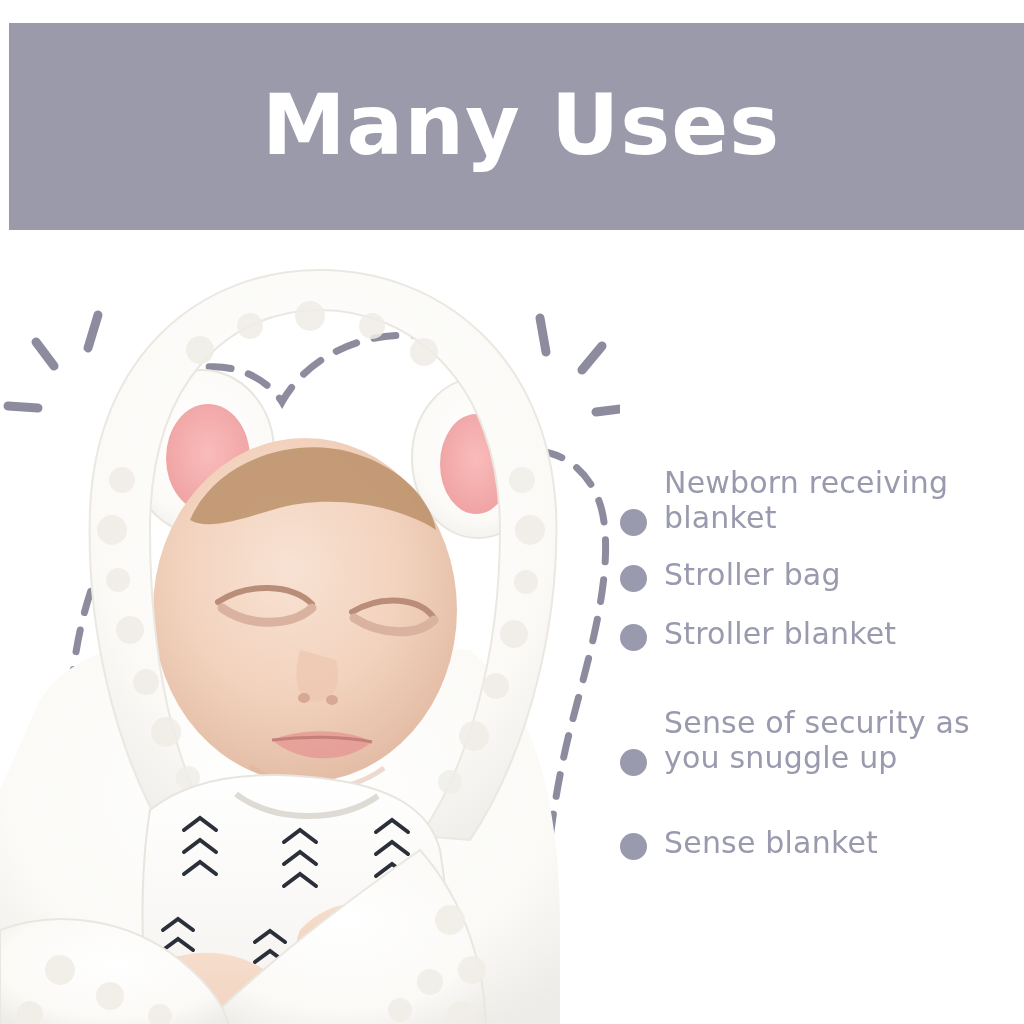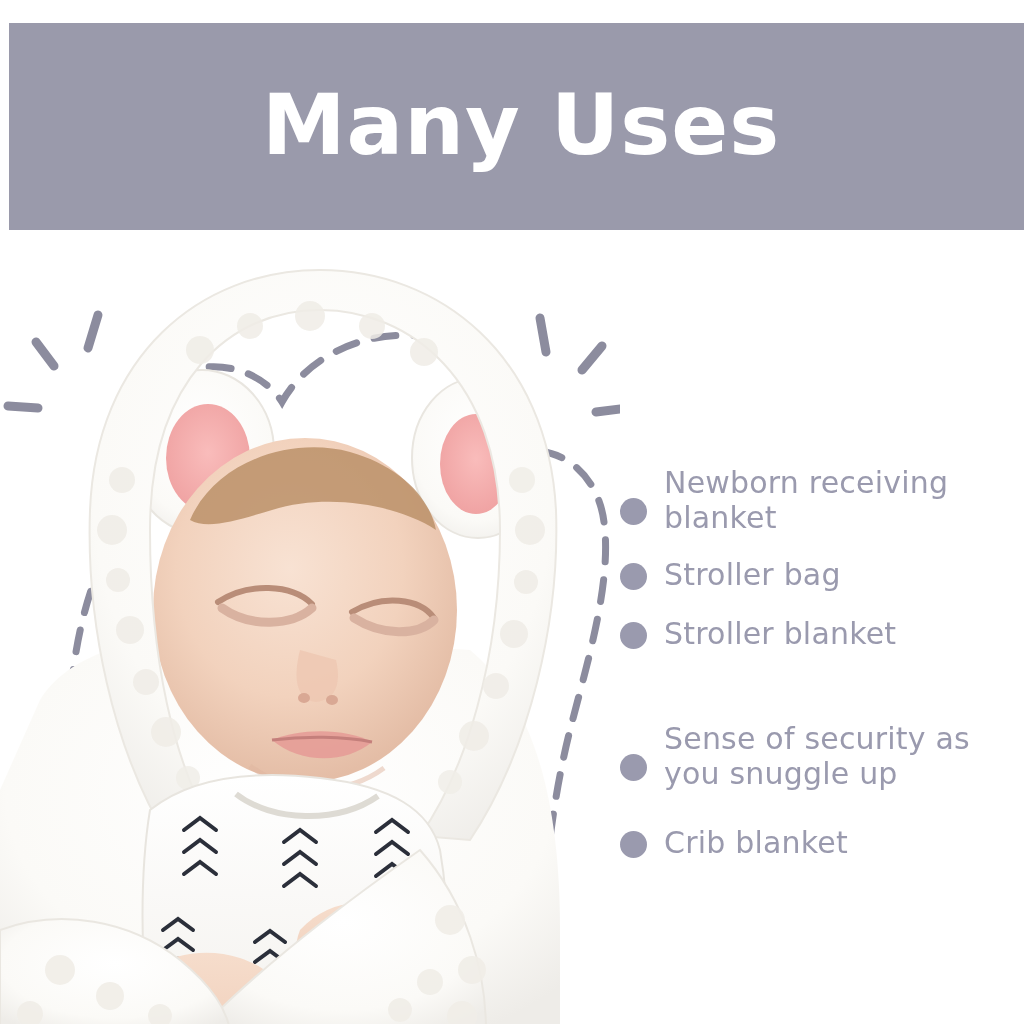--- a/index.html
+++ b/index.html
@@ -61,21 +61,21 @@
   .bullet-list {
     position: absolute;
     left: 620px;
     top: 440px;
     width: 404px;
   }
   .bullet-item {
     position: absolute;
     left: 0;
     display: flex;
-    align-items: center;
+    align-items: flex-end;
   }
   .bullet-dot {
     flex: 0 0 auto;
     width: 27px;
     height: 27px;
     border-radius: 50%;
     background: #9a9aae;
     margin-right: 17px;
   }
   .bullet-text {
@@ -87,21 +87,21 @@
     letter-spacing: 0.2px;
     width: 350px;
   }
   
   .item-0 { top: 25px; }
   .item-0 .bullet-dot { margin-top: 23px; }
   .item-1 { top: 117px; }
   .item-1 .bullet-dot { margin-top: 4px; }
   .item-2 { top: 176px; }
   .item-2 .bullet-dot { margin-top: 4px; }
-  .item-3 { top: 265px; margin-top: 16px; }
+  .item-3 { top: 265px; }
   .item-3 .bullet-dot { margin-top: 23px; }
   .item-4 { top: 385px; }
   .item-4 .bullet-dot { margin-top: 4px; }
 </style>
 </head>
 <body>
 
 <div id="page">
 
   <div class="header-band">
@@ -337,18 +337,18 @@
       <span class="bullet-text">Stroller blanket</span>
     </div>
 
     <div class="bullet-item item-3">
       <span class="bullet-dot"></span>
       <span class="bullet-text">Sense of security as you snuggle up</span>
     </div>
 
     <div class="bullet-item item-4">
       <span class="bullet-dot"></span>
-      <span class="bullet-text">Crib blanket</span>
+      <span class="bullet-text">Sense blanket</span>
     </div>
 
   </div>
 
 </div>
 
 </body></html>

